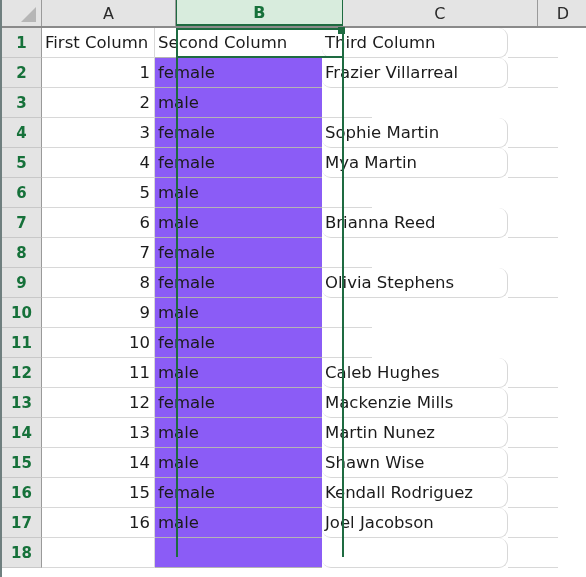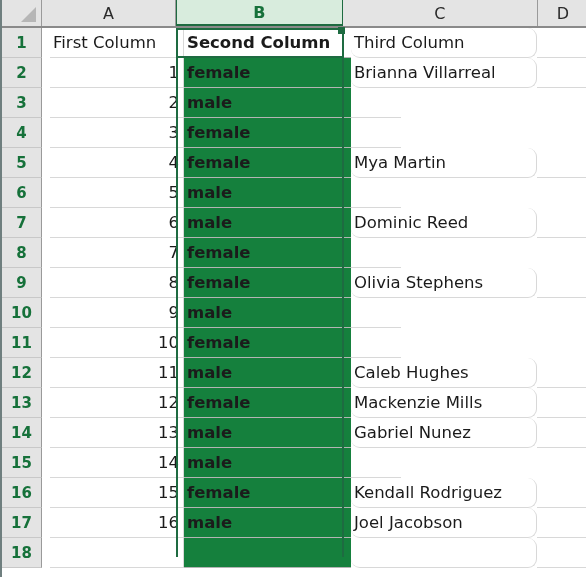--- a/index.html
+++ b/index.html
@@ -109,28 +109,28 @@
     background: #ffffff;
     color: #1b1b1b;
     font-size: 16.5px;
     display: flex;
     align-items: center;
     padding: 0 3px;
     overflow: hidden;
     white-space: nowrap;
   }
   .cell.num { justify-content: flex-end; padding-right: 4px; }
-  .cell.col-a { width: 134px; margin-left: 8px; }
-  .cell.col-b { width: 167px; font-weight: bold; }
+  .cell.col-a { width: 113px; }
+  .cell.col-b { width: 167px; }
   .cell.col-c { width: 186px; border-radius: 9px; }
   .cell.col-d { width: 50px; }
 
   
   .cell.sel {
-    background: #15803d;
+    background: #8b5cf6;
     border-right: none;
     border-bottom: 1px solid #b4b4b4;
   }
   
   .cell.active {
     background: #ffffff;
     border-bottom: 1px solid #b4b4b4;
     border-right: none;
   }
 
@@ -186,53 +186,54 @@
         <div class="row-head">1</div>
         <div class="cell col-a">First Column</div>
         <div class="cell col-b active">Second Column</div>
         <div class="cell col-c">Third Column</div>
         <div class="cell col-d" style="border-right: none;"></div>
       </div>
       <div class="row">
         <div class="row-head">2</div>
         <div class="cell col-a num">1</div>
         <div class="cell col-b sel">female</div>
-        <div class="cell col-c">Brianna Villarreal</div>
+        <div class="cell col-c">Frazier Villarreal</div>
         <div class="cell col-d" style="border-right: none;"></div>
       </div>
       <div class="row">
         <div class="row-head">3</div>
         <div class="cell col-a num">2</div>
         <div class="cell col-b sel">male</div>
         <div class="cell col-d" style="border-right: none;"></div>
       </div>
       <div class="row">
         <div class="row-head">4</div>
         <div class="cell col-a num">3</div>
         <div class="cell col-b sel">female</div>
+        <div class="cell col-c">Sophie Martin</div>
         <div class="cell col-d" style="border-right: none;"></div>
       </div>
       <div class="row">
         <div class="row-head">5</div>
         <div class="cell col-a num">4</div>
         <div class="cell col-b sel">female</div>
         <div class="cell col-c">Mya Martin</div>
         <div class="cell col-d" style="border-right: none;"></div>
       </div>
       <div class="row">
         <div class="row-head">6</div>
         <div class="cell col-a num">5</div>
         <div class="cell col-b sel">male</div>
         <div class="cell col-d" style="border-right: none;"></div>
       </div>
       <div class="row">
         <div class="row-head">7</div>
         <div class="cell col-a num">6</div>
         <div class="cell col-b sel">male</div>
-        <div class="cell col-c">Dominic Reed</div>
+        <div class="cell col-c">Brianna Reed</div>
         <div class="cell col-d" style="border-right: none;"></div>
       </div>
       <div class="row">
         <div class="row-head">8</div>
         <div class="cell col-a num">7</div>
         <div class="cell col-b sel">female</div>
         <div class="cell col-d" style="border-right: none;"></div>
       </div>
       <div class="row">
         <div class="row-head">9</div>
@@ -264,27 +265,28 @@
         <div class="row-head">13</div>
         <div class="cell col-a num">12</div>
         <div class="cell col-b sel">female</div>
         <div class="cell col-c">Mackenzie Mills</div>
         <div class="cell col-d" style="border-right: none;"></div>
       </div>
       <div class="row">
         <div class="row-head">14</div>
         <div class="cell col-a num">13</div>
         <div class="cell col-b sel">male</div>
-        <div class="cell col-c">Gabriel Nunez</div>
+        <div class="cell col-c">Martin Nunez</div>
         <div class="cell col-d" style="border-right: none;"></div>
       </div>
       <div class="row">
         <div class="row-head">15</div>
         <div class="cell col-a num">14</div>
         <div class="cell col-b sel">male</div>
+        <div class="cell col-c">Shawn Wise</div>
         <div class="cell col-d" style="border-right: none;"></div>
       </div>
       <div class="row">
         <div class="row-head">16</div>
         <div class="cell col-a num">15</div>
         <div class="cell col-b sel">female</div>
         <div class="cell col-c">Kendall Rodriguez</div>
         <div class="cell col-d" style="border-right: none;"></div>
       </div>
       <div class="row">

